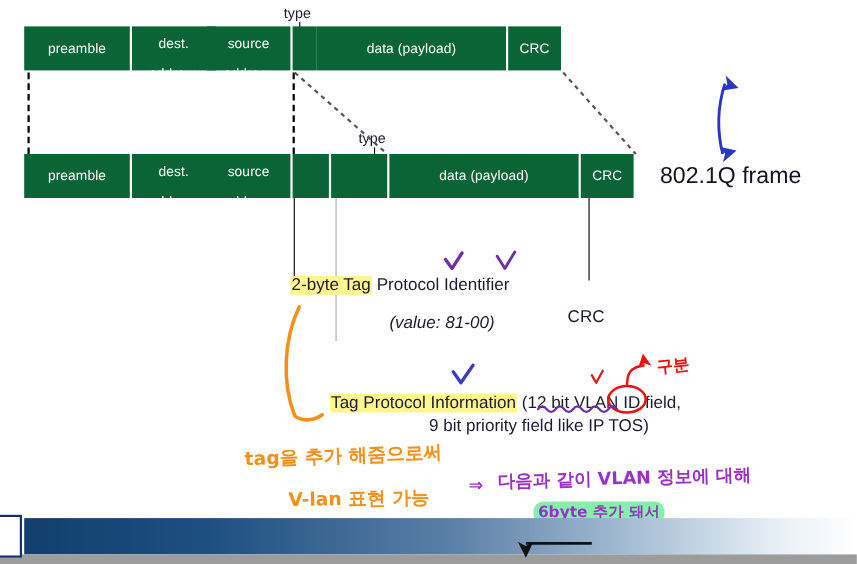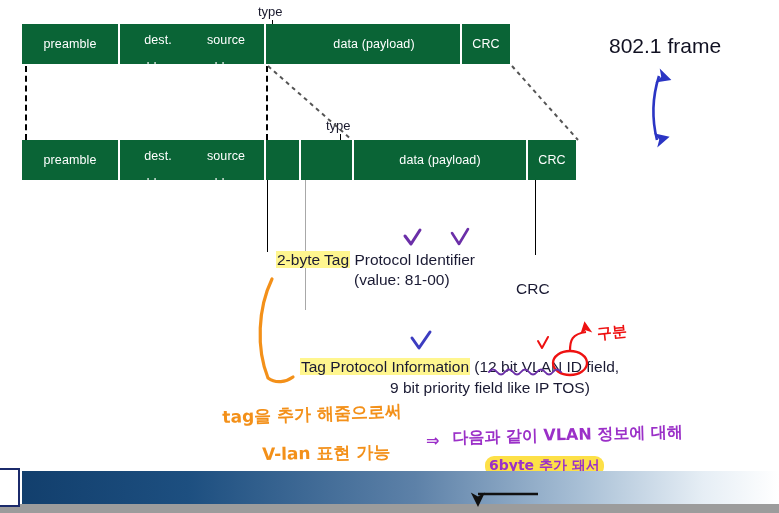--- a/index.html
+++ b/index.html
@@ -98,21 +98,21 @@
     white-space: nowrap;
     font-family: "DejaVu Sans", sans-serif;
     font-weight: bold;
     transform-origin: left top;
   }
   .hw-orange { color: #f39019; }
   .hw-purple { color: #9b30c8; }
   .hw-red    { color: #ee1111; }
   .hw-black  { color: #111111; }
   .hl-orange {
-    background: #fde047;
+    background: #86efac;
     padding: 1px 4px;
     border-radius: 9px;
   }
 
   
   #bottom-bar {
     position: absolute;
     left: 22px;
     top: 471px;
     width: 757px;
@@ -216,33 +216,33 @@
     </div>
   </div>
 
   <div class="vdash" style="left:25px; top:66px; height:74px;"></div>
   <div class="vdash" style="left:266px; top:66px; height:74px;"></div>
 
   <div class="vline" style="left:267px; top:180px; height:72px;"></div>
   <div class="vline-gray" style="left:305px; top:180px; height:130px;"></div>
   <div class="vline" style="left:535px; top:180px; height:75px;"></div>
 
-  <div class="note" style="left:276px; top:250px;">
+  <div class="note" style="left:264px; top:250px;">
     <span class="hl-yellow">2-byte Tag</span><span> Protocol Identifier</span>
   </div>
-  <div class="note" style="left:354px; top:270px;">(value: 81-00)</div>
+  <div class="note" style="left:354px; top:284px;font-style:italic;">(value: 81-00)</div>
 
   <div class="note" style="left:516px; top:279px;">CRC</div>
 
   <div class="note" style="left:300px; top:357px;">
     <span class="hl-yellow">Tag Protocol Information</span><span> (12 bit VLAN ID field,</span>
   </div>
   <div class="note" style="left:390px; top:378px;">9 bit priority field like IP TOS)</div>
 
-  <div class="big-lbl" style="left:609px; top:34px;">802.1 frame</div>
+  <div class="big-lbl" style="left:600px; top:148px;">802.1Q frame</div>
 
   <div class="hw hw-orange" style="left:222px; top:406px; font-size:17px; transform:rotate(-2deg);">tag을 추가 해줌으로써</div>
   <div class="hw hw-orange" style="left:262px; top:443px; font-size:17px; transform:rotate(-1deg);">V-lan 표현 가능</div>
 
   <div class="hw hw-purple" style="left:426px; top:431px; font-size:16px;">⇒</div>
   <div class="hw hw-purple" style="left:452px; top:428px; font-size:16px; transform:rotate(-1.5deg);">다음과  같이    VLAN  정보에   대해</div>
   <div class="hw hw-purple hl-orange" style="left:485px; top:456px; font-size:14px;">6byte  추가  돼서</div>
 
   <div class="hw hw-red" style="left:596px; top:325px; font-size:15px; transform:rotate(-6deg);">구분</div>
 

